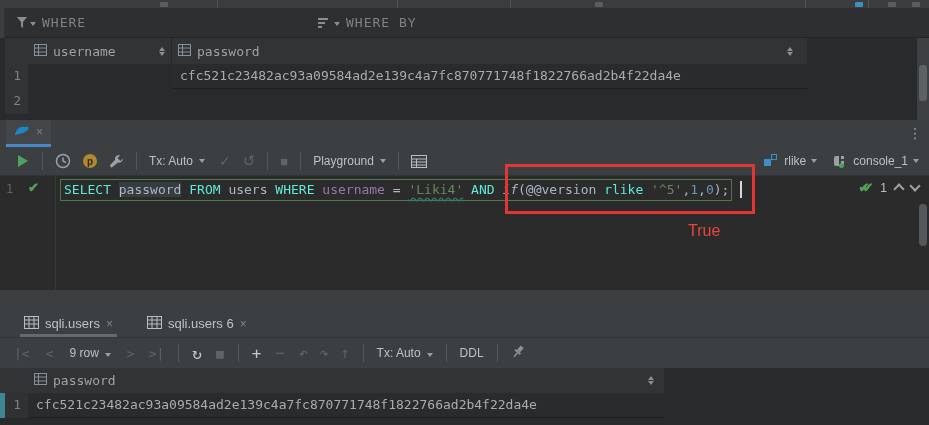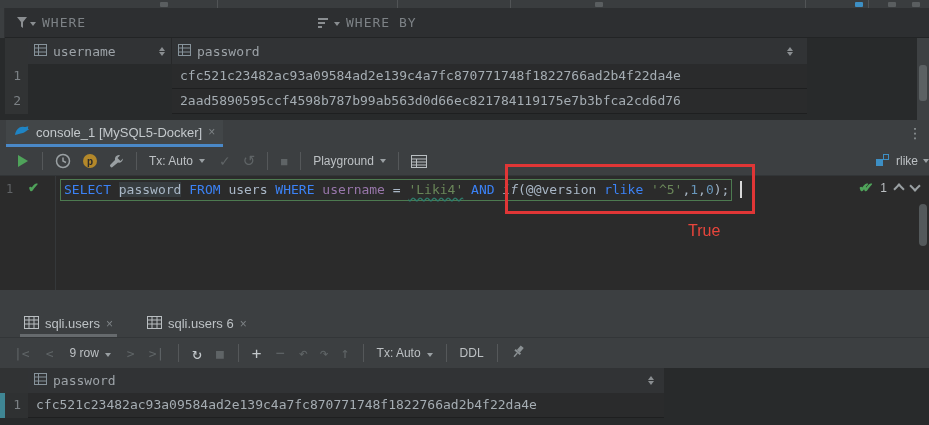--- a/index.html
+++ b/index.html
@@ -53,21 +53,21 @@
   .gray-glyph { color:#5f6466; }
   .tool-label { color:#bdc1c4; font-size:12px; }
 
   
   #editor { left:0; top:176px; width:929px; height:114px; background:#2b2b2b; }
   #gutter-line { position:absolute; left:55px; top:0; width:1px; height:114px; background:#35383a; }
   #ln1 { position:absolute; left:6px; top:6px; color:#606366; font-size:12px; }
   #gutter-check { position:absolute; left:28px; top:4px; color:#4fa35a; font-size:13px; font-weight:bold; }
   #stmt-box { position:absolute; left:60px; top:3px; width:672px; height:22px; border:1px solid #4d7a50; }
   #sql-line { position:absolute; left:64px; top:6px; font-size:13px; white-space:pre; }
-  .tok-kw { color:#3b82f6; }
+  .tok-kw { color:#5eead4; }
   .tok-id { color:#a9b7c6; }
   .tok-id-hl { color:#a9b7c6; background:#363c3f; }
   .tok-var { color:#9876aa; }
   .tok-str { color:#6a8759; }
   .tok-str-err { color:#6a8759; text-decoration:underline; text-decoration-style:wavy; text-decoration-color:#2e7d6b; text-underline-offset:3px; }
   .tok-fn { color:#a9b7c6; font-style:italic; }
   .tok-num { color:#6897bb; }
   .tok-pl { color:#a9b7c6; }
   #caret { position:absolute; left:740px; top:5px; width:2px; height:17px; background:#d8d8d8; }
   #red-box { position:absolute; left:505px; top:-12px; width:250px; height:50px; border:3px solid #e03636; }
@@ -163,35 +163,33 @@
       <span class="sortmark" style="margin-left:auto;margin-right:8px">
           <span class="up"></span>
           <span class="dn"></span>
         </span>
     </div>
 
     <div class="abs gutter-cell mono" style="left:5px;top:26px;width:23px;height:25px;padding:4px 7px 0 0;font-size:13px">1</div>
     <div class="abs tbl-row mono" style="left:172px;top:26px;width:635px;height:25px;padding:4px 8px 0">cfc521c23482ac93a09584ad2e139c4a7fc870771748f1822766ad2b4f22da4e</div>
 
     <div class="abs gutter-cell mono" style="left:5px;top:51px;width:23px;height:25px;padding:4px 7px 0 0;font-size:13px">2</div>
-    <div class="abs tbl-row mono" style="left:172px;top:51px;width:635px;height:25px;padding:4px 8px 0">2aad5890595ccf4598b787b99ab563d0d66ec821784119175e7b3bfca2cd6d76</div>
 
     <div class="abs scroll-track" style="left:917px;top:0;width:12px;height:82px">
       <div class="scroll-thumb abs" style="left:2px;top:27px;width:8px;height:36px"></div>
     </div>
   </div>
 
   <div class="abs" id="console-tabbar">
     <div id="console-tab">
       <span>
         <svg width="16" height="14" viewBox="0 0 16 14">
             <path d="M1 11 C2 5, 6 2, 10 3 C12 3.5, 13 2, 14.5 2.5 C13.5 4, 14 5, 15 6 C12 6, 12.5 8, 9 9 C5.5 10, 4 10, 1 11 Z" fill="#1f84c4"></path>
           </svg>
       </span>
-      <span class="title">console_1 [MySQL5-Docker]</span>
       <span class="close-x">×</span>
     </div>
     <span class="abs" id="kebab" style="left:908px;top:5px">⋮</span>
   </div>
 
   <div class="abs" id="console-toolbar">
     <span class="tb-item" style="margin-left:18px">
         <span class="play-tri"></span>
       </span>
     <span class="sep-v" style="height:18px;margin-left:14px"></span>
@@ -232,20 +230,30 @@
           <line x1="0" y1="10" x2="16" y2="10" stroke="#b9bec1"></line>
           <line x1="5.5" y1="4" x2="5.5" y2="13" stroke="#b9bec1"></line>
         </svg>
     </span>
     <span class="tb-item" style="margin-left:auto">
       <span style="position:relative;width:14px;height:14px;display:inline-block">
         <span style="position:absolute;left:0;top:5px;width:7px;height:7px;background:#3d8fc4"></span>
         <span style="position:absolute;left:7px;top:0;width:6px;height:6px;border:1.5px solid #3d8fc4"></span>
       </span>
       <span class="tool-label" style="margin-left:6px">rlike</span>
+      <span class="chev-down" style="margin-left:5px;border-top-color:#9aa0a3"></span>
+    </span>
+    <span class="tb-item" style="margin-left:16px;margin-right:10px">
+      <span style="position:relative;width:15px;height:14px;display:inline-block">
+        <span style="position:absolute;left:1px;top:2px;width:5px;height:10px;background:#9aa0a3;border-radius:2px 0 0 2px"></span>
+        <span style="position:absolute;left:8px;top:2px;width:3px;height:3px;background:#9aa0a3"></span>
+        <span style="position:absolute;left:8px;top:7px;width:3px;height:3px;background:#9aa0a3"></span>
+        <span style="position:absolute;left:6px;top:9px;width:5px;height:5px;background:#4fa35a;border-radius:50%"></span>
+      </span>
+      <span class="tool-label" style="margin-left:5px">console_1</span>
       <span class="chev-down" style="margin-left:5px;border-top-color:#9aa0a3"></span>
     </span>
   </div>
 
   <div class="abs" id="editor">
     <div id="gutter-line"></div>
     <span id="ln1" class="mono">1</span>
     <span id="gutter-check">✔</span>
     <div id="stmt-box"></div>
     <div id="sql-line" class="mono"><span class="tok-kw">SELECT</span><span class="tok-pl"> </span><span class="tok-id-hl">password</span><span class="tok-pl"> </span><span class="tok-kw">FROM</span><span class="tok-pl"> </span><span class="tok-id">users</span><span class="tok-pl"> </span><span class="tok-kw">WHERE</span><span class="tok-pl"> </span><span class="tok-var">username</span><span class="tok-pl"> = </span><span class="tok-str-err">'Liki4'</span><span class="tok-pl"> </span><span class="tok-kw">AND</span><span class="tok-pl"> </span><span class="tok-fn">if</span><span class="tok-pl">(</span><span class="tok-id">@@version</span><span class="tok-pl"> </span><span class="tok-kw">rlike</span><span class="tok-pl"> </span><span class="tok-str">'^5'</span><span class="tok-pl">,</span><span class="tok-num">1</span><span class="tok-pl">,</span><span class="tok-num">0</span><span class="tok-pl">)</span><span class="tok-pl">;</span></div>

